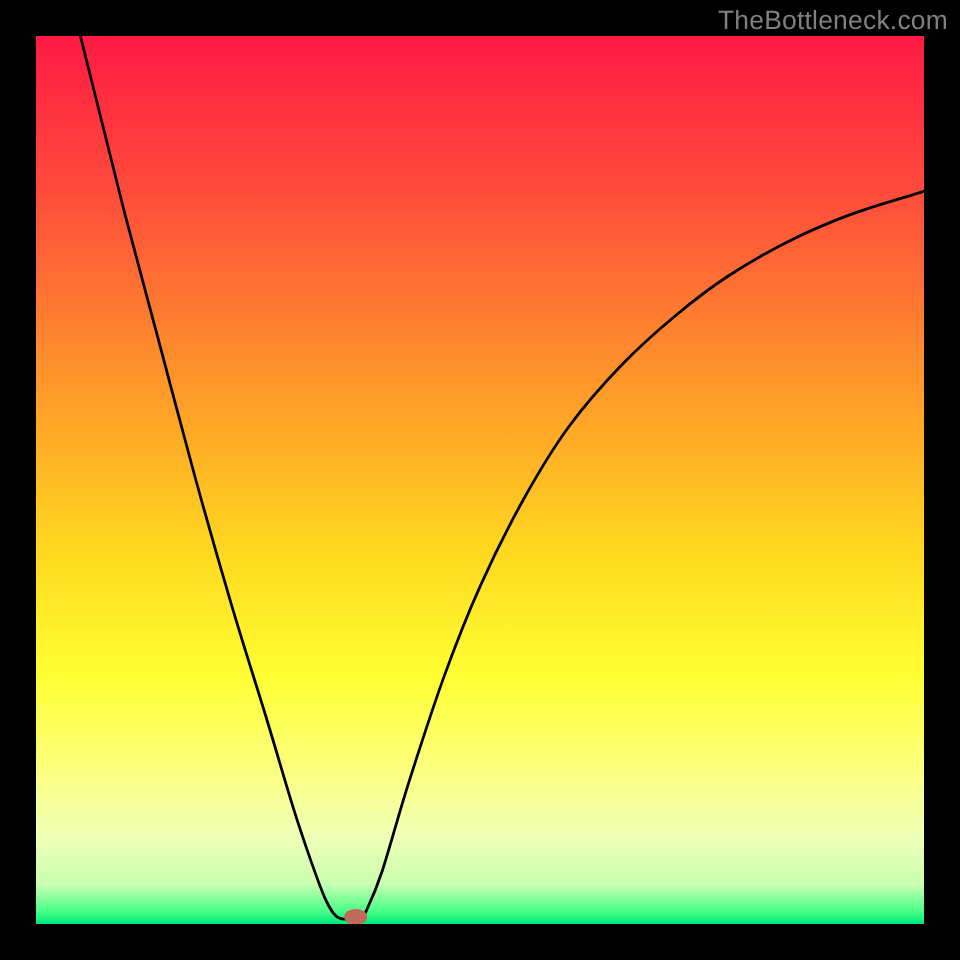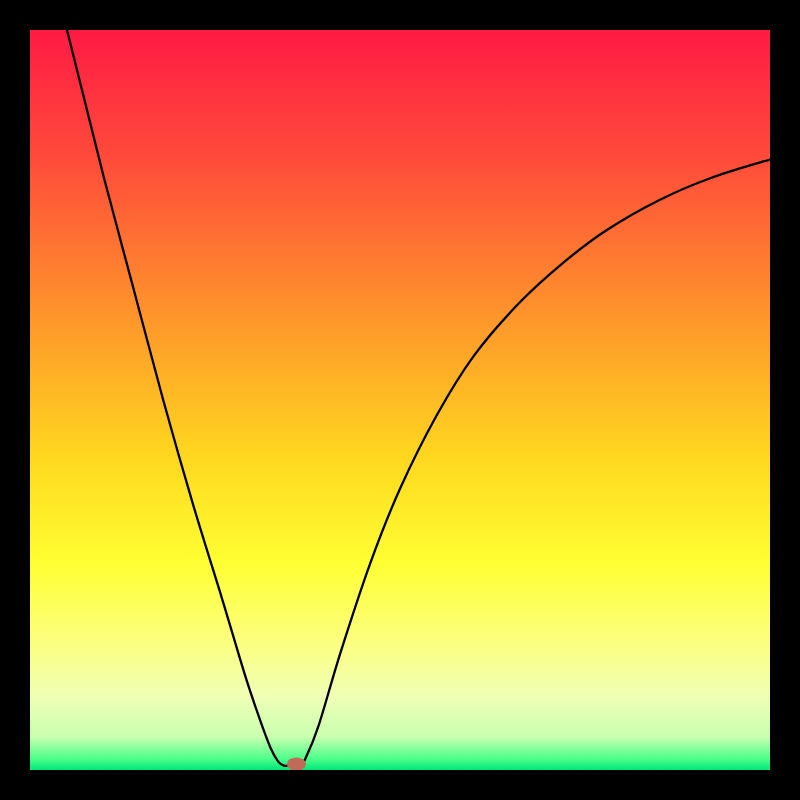--- a/index.html
+++ b/index.html
@@ -33,20 +33,21 @@
     letter-spacing: 0.2px;
     font-weight: 400;
     z-index: 5;
   }
   svg { display: block; }
 </style>
 </head>
 <body>
 
 <div class="frame">
+  <div class="watermark">TheBottleneck.com</div>
   <div class="plot-area">
     <svg id="chart-svg" width="740" height="740" viewBox="0 0 740 740" preserveAspectRatio="none">
       <defs>
         <linearGradient id="bg-grad" x1="0" y1="0" x2="0" y2="1">
             <stop offset="0%" stop-color="#ff1a44"></stop>
             <stop offset="18%" stop-color="#ff4d3a"></stop>
             <stop offset="40%" stop-color="#ff9a2a"></stop>
             <stop offset="57.99999999999999%" stop-color="#ffd81f"></stop>
             <stop offset="72%" stop-color="#ffff33"></stop>
             <stop offset="82%" stop-color="#fcff7a"></stop>

